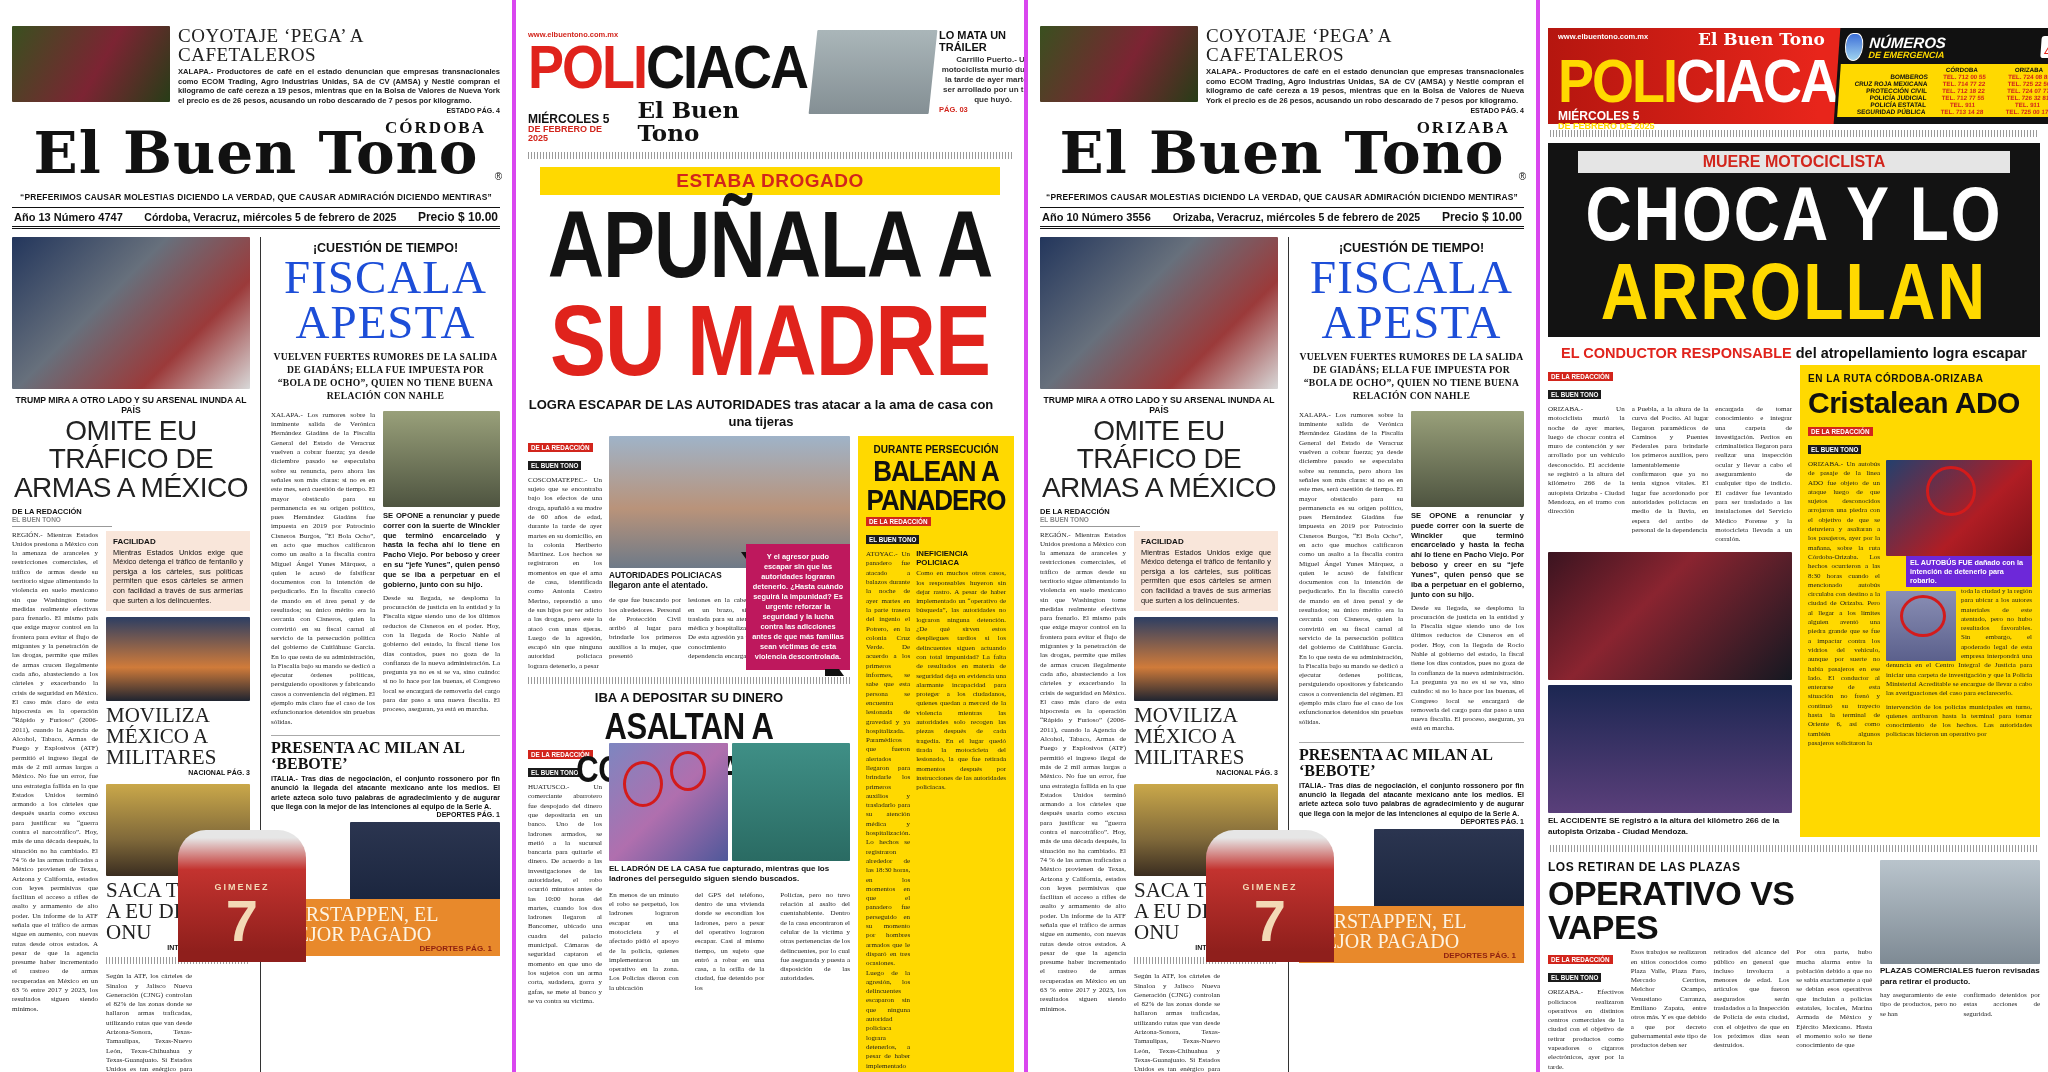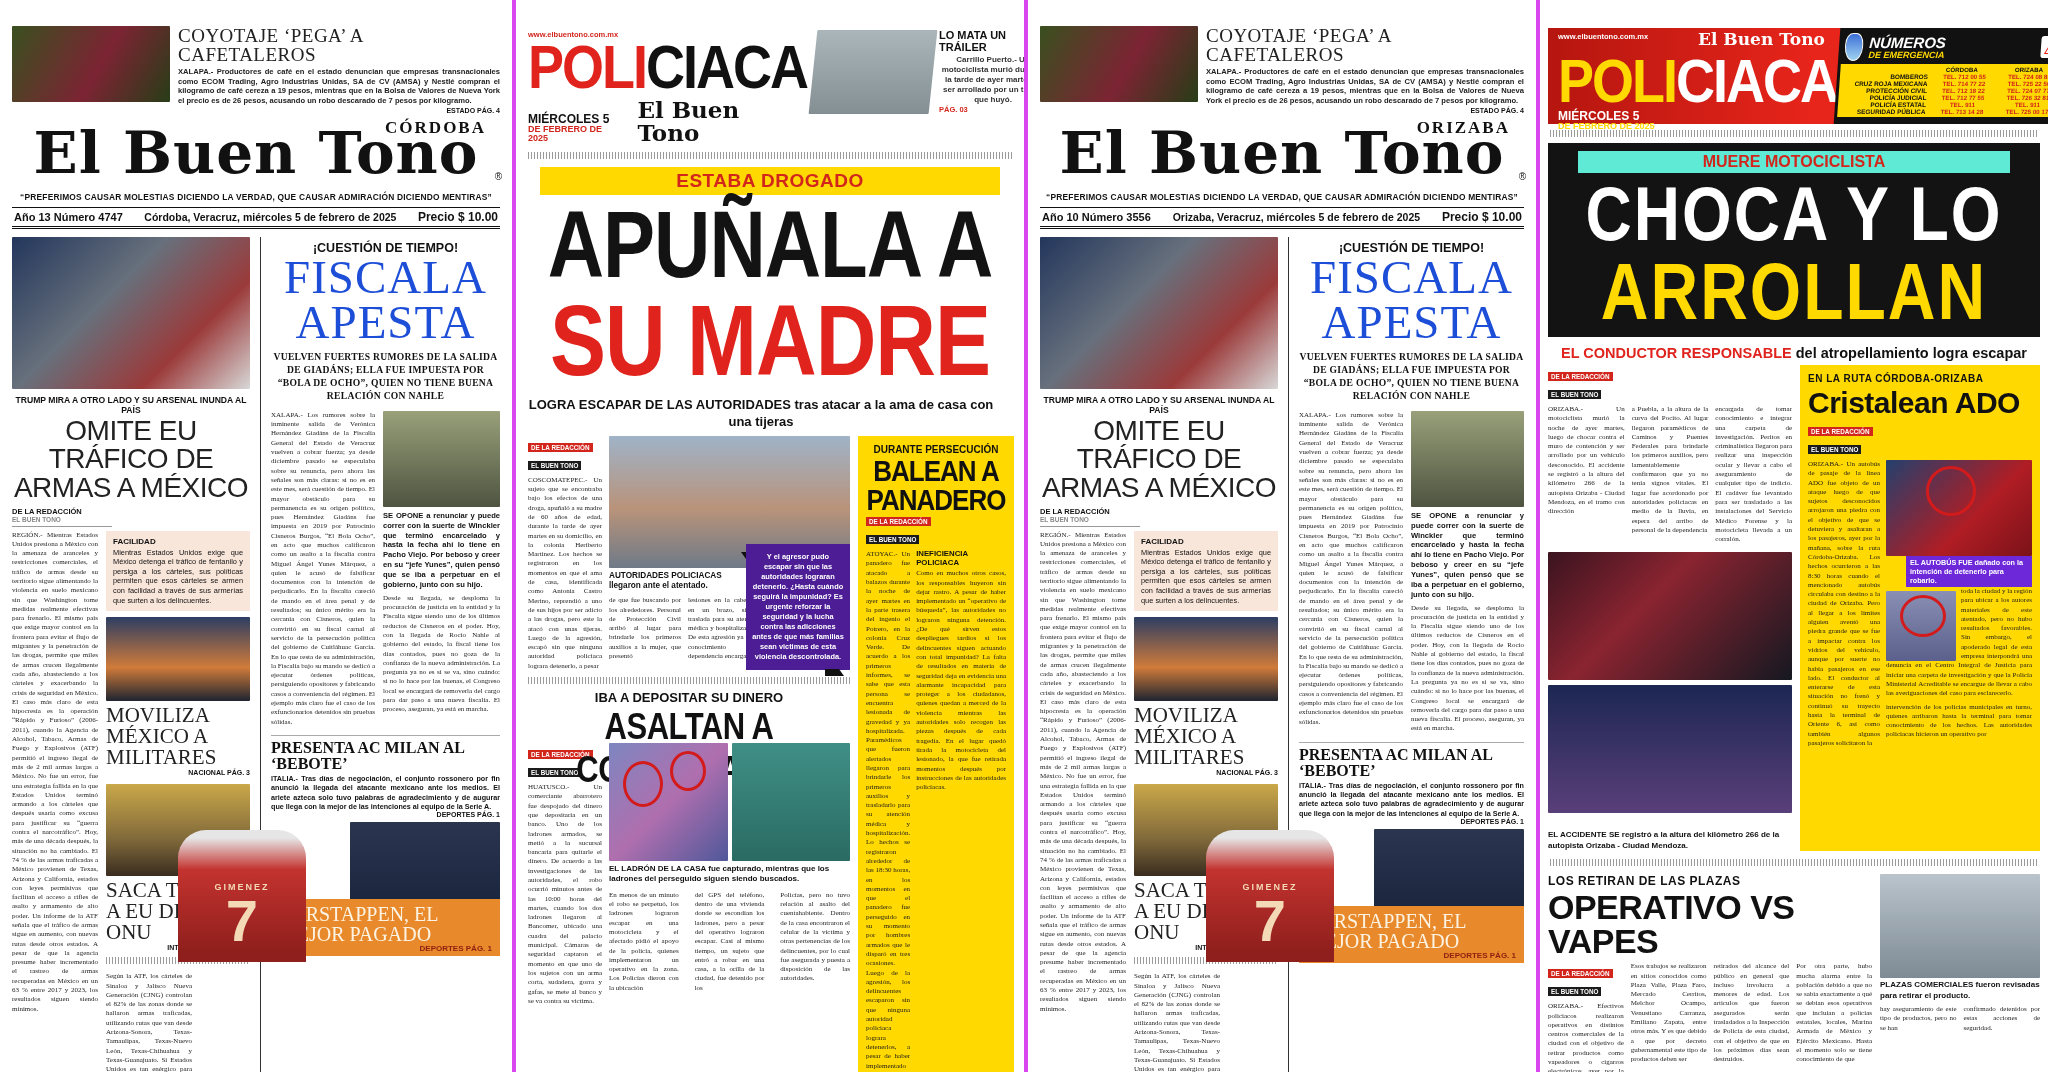--- a/index.html
+++ b/index.html
@@ -97,21 +97,21 @@
   .badge{display:inline-block;font-size:6.3px;font-weight:bold;color:#fff;background:#d2251c;padding:1px 3px;margin-bottom:1px;}
   .badge.k{background:#1b1b1b;}
   .badges{margin-bottom:4px;}
   .p2row{display:flex;gap:7px;}
   .p2c1{width:74px;flex:0 0 74px;}
   .p2center{flex:1;position:relative;}
   .street{height:132px;background:linear-gradient(180deg,#9fb3c8,#b9937a 55%,#6e7a88);}
   .p2cap{margin-top:3px;font-size:8.2px;line-height:1.25;width:60%;}
   .p2sub{display:flex;gap:7px;margin-top:5px;}
   .p2sub .jtext{width:72px;}
-  .redbox{position:absolute;right:0;top:108px;width:92px;background:#4c1d95;color:#fff;font-size:7.4px;font-weight:bold;line-height:1.35;text-align:center;padding:8px 6px;}
+  .redbox{position:absolute;right:0;top:108px;width:92px;background:#be185d;color:#fff;font-size:7.4px;font-weight:bold;line-height:1.35;text-align:center;padding:8px 6px;}
   .redbox:before{content:"";position:absolute;left:-5px;top:8px;border-top:7px solid #111;border-left:5px solid transparent;}
   .redbox:after{content:"";position:absolute;right:6px;bottom:-6px;border-bottom:7px solid #111;border-right:5px solid transparent;border-left:14px solid #111;}
   .botkick{font-size:13px;font-weight:bold;text-align:center;margin-top:4px;}
   .bothead{font-size:31px;font-weight:bold;text-align:center;letter-spacing:-.5px;transform:scaleY(1.2);transform-origin:center top;height:36px;}
   .p2row2{display:flex;gap:7px;margin-top:2px;}
   .p2imgs{flex:1;display:flex;gap:4px;}
   .cctv{flex:1;height:118px;background:linear-gradient(135deg,#7d86c0,#b06fae 50%,#4f589a);}
   .detained{flex:1;height:118px;background:linear-gradient(180deg,#3f8f86,#2a6b63);}
   .p2cols3{display:flex;gap:16px;margin-top:6px;}
   .p2cols3 .jtext{flex:1;}
@@ -135,21 +135,21 @@
   .emg-t .e2{display:block;color:#ffd900;font-size:9px;font-weight:bold;font-style:italic;}
   .warn{font-family:"DejaVu Sans",sans-serif;color:#e8251b;font-size:22px;line-height:1;margin-left:auto;background:#fff;border-radius:3px;padding:0 2px;}
   .mascot{width:16px;height:26px;background:linear-gradient(180deg,#3d6fd8,#9fd3f0);border-radius:40% 40% 50% 50%;border:1px solid #fff;}
   .emg-tbl{background:#ffd900;margin:0 3px 3px 3px;padding:2px 4px;}
   .emg-hdr,.emg-row{display:flex;align-items:center;}
   .emg-hdr span{font-size:6.6px;font-weight:bold;color:#111;}
   .emg-row .lb{flex:0 0 84px;font-size:6.4px;font-weight:bold;text-align:right;padding-right:4px;color:#111;}
   .emg-row .t1,.emg-row .t2,.emg-hdr .t1,.emg-hdr .t2{flex:1;font-size:6.2px;font-weight:bold;color:#d2251c;text-align:center;}
   .emg-hdr .t1,.emg-hdr .t2{color:#111;}
   .blackblock{background:#131313;margin:2px 8px 0 8px;padding:8px 8px 10px 8px;}
-  .yb2{background:#5eead4;text-align:center;padding:2px 0;margin:0 22px;}
+  .yb2{background:#e5e5e5;text-align:center;padding:2px 0;margin:0 22px;}
   .yb2 span{color:#d2251c;font-size:16px;font-weight:bold;}
   .m3{font-size:64px;color:#fff;height:76px;margin-top:6px;letter-spacing:2px;}
   .m4{font-size:66px;color:#ffd900;height:72px;letter-spacing:2px;}
   .p4deck{text-align:center;font-size:14.5px;font-weight:bold;margin:8px 0 4px 0;}
   .p4deck .r{color:#e0231c;}
   .p4body{display:flex;margin:0 8px;gap:8px;}
   .p4main{flex:1;}
   .p4cols{display:flex;gap:7px;}
   .p4cols .jtext{flex:1;}
   .night1{height:128px;background:linear-gradient(135deg,#3a1420,#8a2430 40%,#151821);margin-top:8px;}
@@ -503,21 +503,21 @@
           <span class="badge">DE LA REDACCIÓN</span><br>
           <span class="badge k">EL BUEN TONO</span>
         </div>
         <div class="p4cols">
           <div class="jtext">ORIZABA.- Un motociclista murió la noche de ayer martes, luego de chocar contra el muro de contención y ser arrollado por un vehículo desconocido. El accidente se registró a la altura del kilómetro 266 de la autopista Orizaba - Ciudad Mendoza, en el tramo con dirección</div>
           <div class="jtext">a Puebla, a la altura de la curva del Pocito. Al lugar llegaron paramédicos de Caminos y Puentes Federales para brindarle los primeros auxilios, pero lamentablemente confirmaron que ya no tenía signos vitales. El lugar fue acordonado por autoridades policiacas en medio de la lluvia, en espera del arribo de personal de la dependencia</div>
           <div class="jtext">encargada de tomar conocimiento e integrar una carpeta de investigación. Peritos en criminalística llegaron para realizar una inspección ocular y llevar a cabo el aseguramiento de cualquier tipo de indicio. El cadáver fue levantado para ser trasladado a las instalaciones del Servicio Médico Forense y la motocicleta llevada a un corralón.</div>
         </div>
         <div class="photo night1"></div>
         <div class="photo night2"></div>
-        <div class="cap" style="margin-top:17px;"><b>EL ACCIDENTE SE</b><span> registró a la altura del kilómetro 266 de la autopista Orizaba - Ciudad Mendoza.</span></div>
+        <div class="cap" style="margin-top:3px;"><b>EL ACCIDENTE SE</b><span> registró a la altura del kilómetro 266 de la autopista Orizaba - Ciudad Mendoza.</span></div>
       </div>
       <div class="ado">
         <div class="ado-kick">EN LA RUTA CÓRDOBA-ORIZABA</div>
         <div class="ado-head">Cristalean ADO</div>
         <div class="badges">
           <span class="badge">DE LA REDACCIÓN</span><br>
           <span class="badge k">EL BUEN TONO</span>
         </div>
         <div class="ado-row">
           <div class="ado-c1 jtext">ORIZABA.- Un autobús de pasaje de la línea ADO fue objeto de un ataque luego de que sujetos desconocidos arrojaron una piedra con el objetivo de que se detuviera y asaltaran a los pasajeros, ayer por la mañana, sobre la ruta Córdoba-Orizaba. Los hechos ocurrieron a las 8:30 horas cuando el mencionado autobús circulaba con destino a la ciudad de Orizaba. Pero al llegar a los límites alguien aventó una piedra grande que se fue a impactar contra los vidrios del vehículo, aunque por suerte no había pasajeros en ese lado. El conductor al enterarse de esta situación no frenó y continuó su trayecto hasta la terminal de Oriente 6, así como también algunos pasajeros solicitaron la</div>

